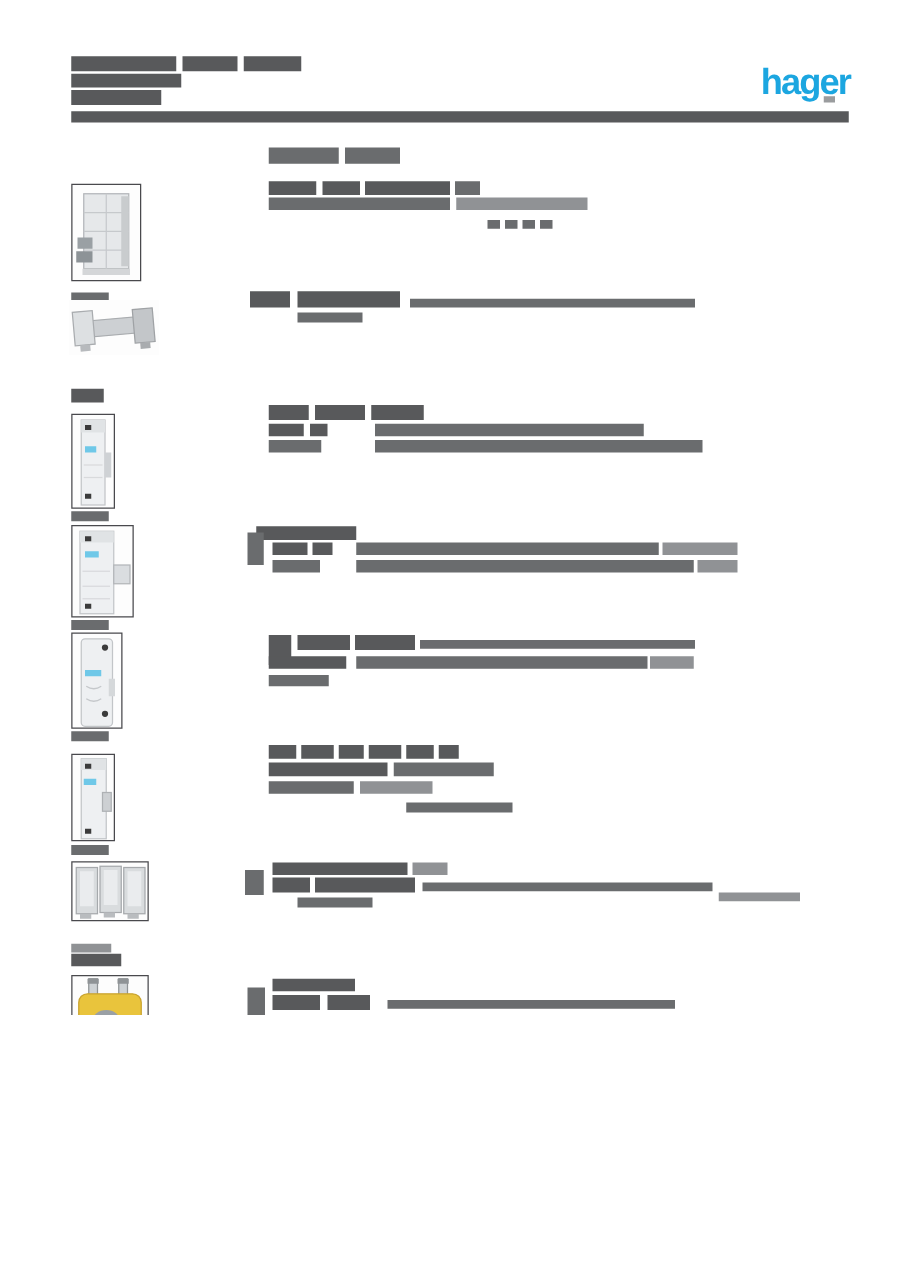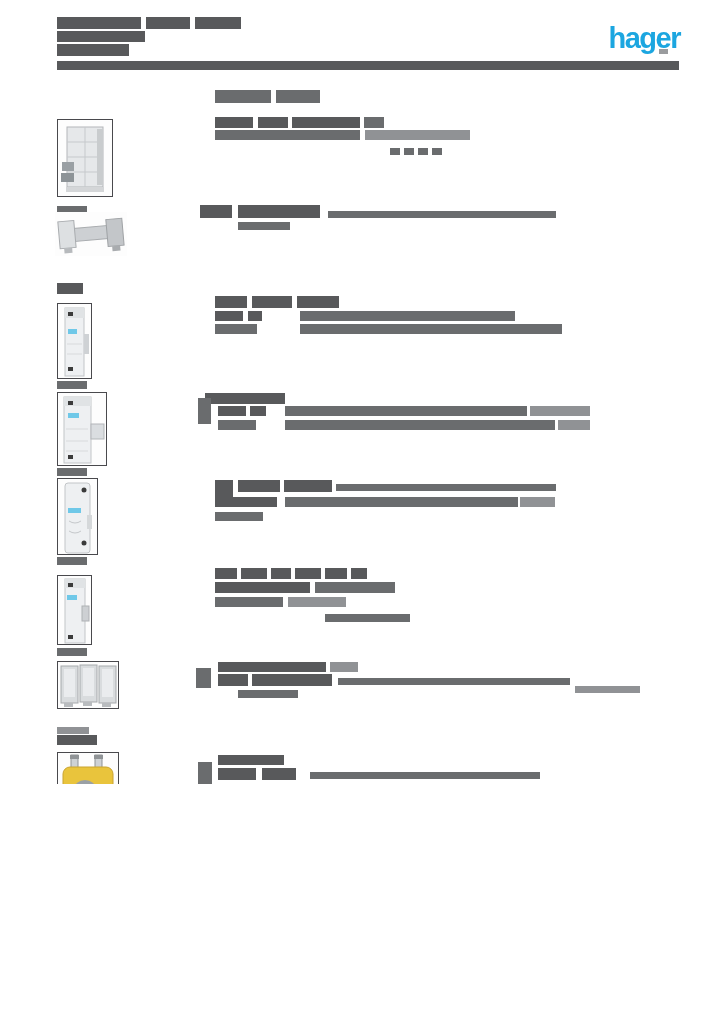--- a/index.html
+++ b/index.html
@@ -1,18 +1,18 @@
 <!DOCTYPE html>
 <html><head>
 <meta charset="utf-8">
 <style>
   html,body{margin:0;padding:0;background:#ffffff;}
   #page{
     position:relative;width:724px;height:784px;background:#ffffff;
-    overflow:hidden;font-family:"Liberation Sans",sans-serif;
+    overflow:hidden;font-family:"Liberation Sans",sans-serif;margin-top:28px;
   }
   .bar{position:absolute;}
   .photo{position:absolute;background:#fdfdfd;box-sizing:border-box;}
   .photo.framed{border:1px solid rgba(28,28,32,.8);}
   .photo svg{display:block;overflow:visible;}
   .logo{
     position:absolute;left:590px;top:24px;width:90px;text-align:right;
     font-weight:bold;font-size:29px;letter-spacing:-1.5px;line-height:1;
     color:#1ca6e0;filter:blur(.6px);
   }

